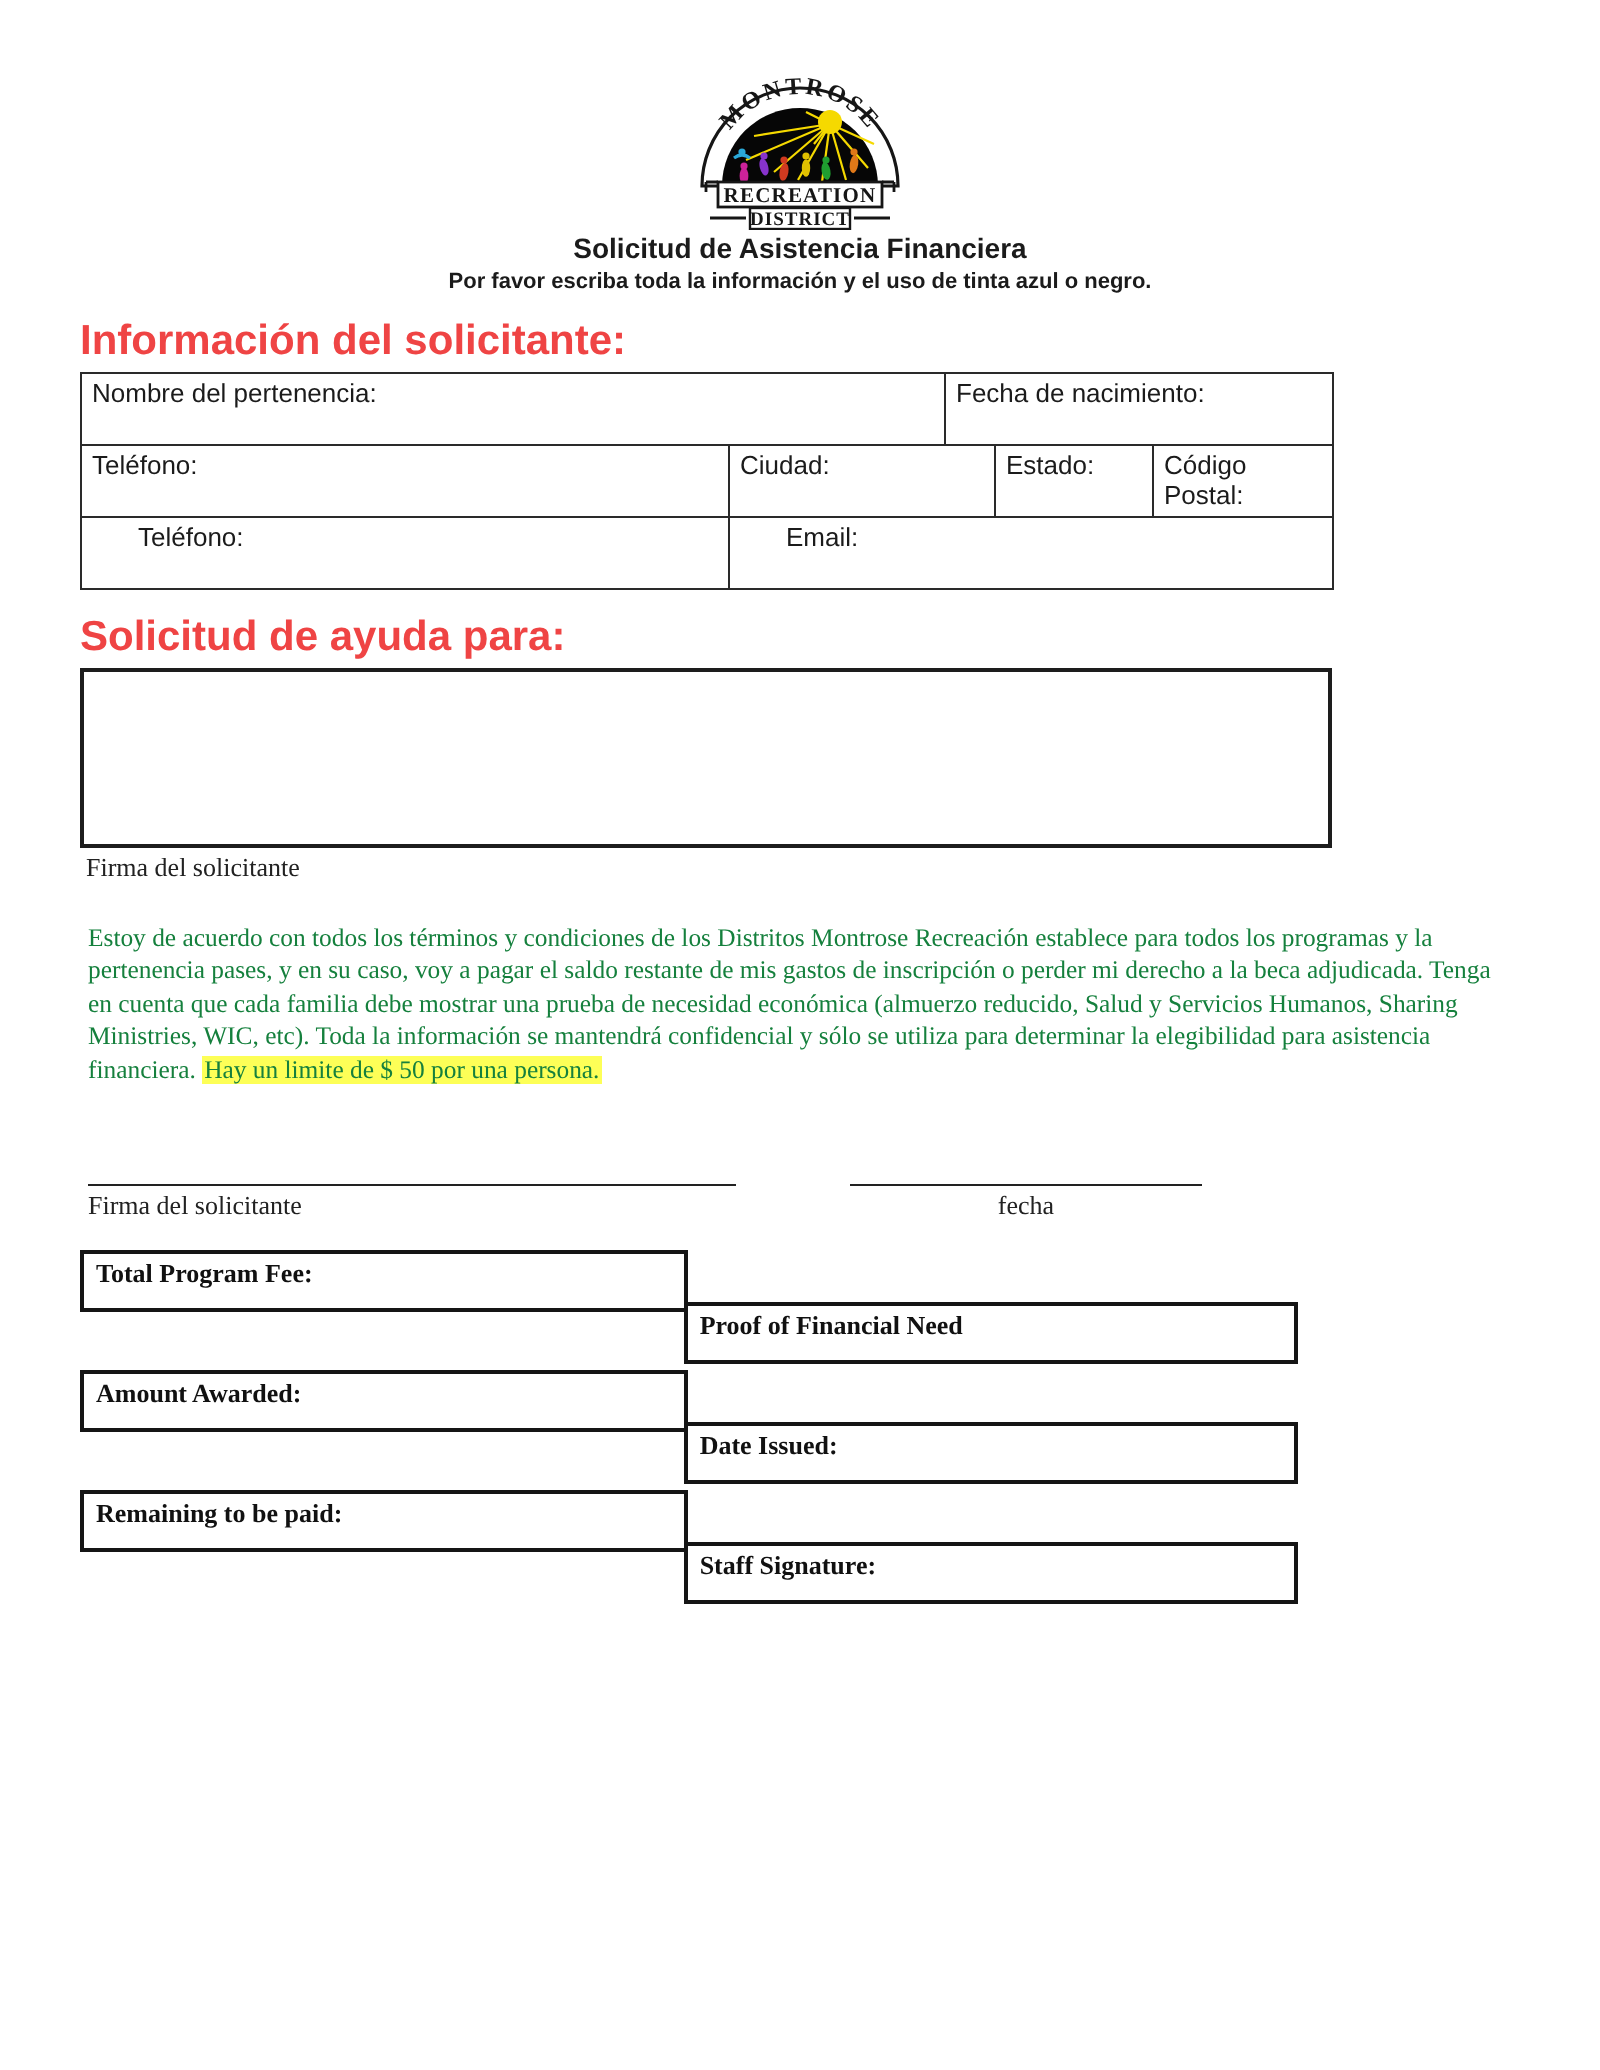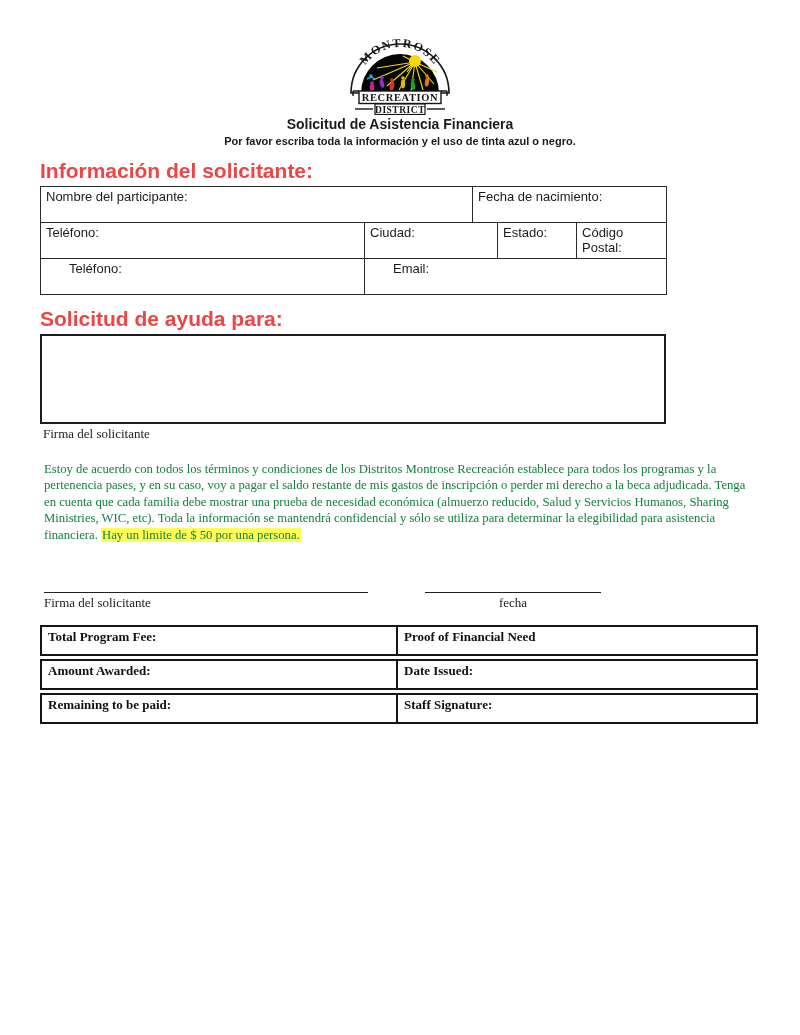--- a/index.html
+++ b/index.html
@@ -74,34 +74,34 @@
   .sig-col-right { width: 176px; }
   .sig-line { height: 0; border-bottom: 1.5px solid #222; }
   .sig-label {
     font-family: "Liberation Serif", serif;
     font-size: 13px;
     margin-top: 2px;
     color: #222;
   }
   .sig-label.centered { text-align: center; }
 
-  .office-table { margin: 14px 0 0 40px; width: 718px; }
+  .office-table { margin: 14px 0 0 40px; width: 609px; }
   .office-row { display: flex; margin-bottom: 3px; }
   .office-cell {
     border: 2px solid #151515;
     height: 31px;
     padding: 2px 6px;
     font-family: "Liberation Serif", serif;
     font-weight: 700;
     font-size: 13px;
     color: #111;
     background: #fff;
   }
   .office-cell.left { width: 358px; }
-  .office-cell.right { width: 362px; margin-left: -2px; }
+  .office-cell.right { width: 362px; margin-left: -2px; margin-top: 26px; }
 </style>
 </head>
 <body>
 
 <div class="page">
 
   <div class="header">
     <svg class="logo-svg" width="106" height="79" viewBox="0 0 106 79">
 
       <path d="M 4,57 A 49,49 0 0 1 102,57 Z" fill="#ffffff" stroke="#161616" stroke-width="1.6"></path>
@@ -162,21 +162,21 @@
   <table class="info-table">
     <colgroup>
       <col style="width:324px">
         <col style="width:108px">
         <col style="width:25px">
       <col style="width:79px">
         <col style="width:90px">
     </colgroup>
     <tbody>
       <tr class="r1">
-        <td colspan="2">Nombre del participante:</td>
+        <td colspan="2">Nombre del pertenencia:</td>
         <td colspan="3">Fecha de nacimiento:</td>
       </tr>
       <tr class="r3">
         <td>Teléfono:</td>
         <td colspan="2">Ciudad:</td>
         <td>Estado:</td>
         <td class="small-label">Código Postal:</td>
       </tr>
       <tr class="r4">
         <td>Teléfono:</td>

